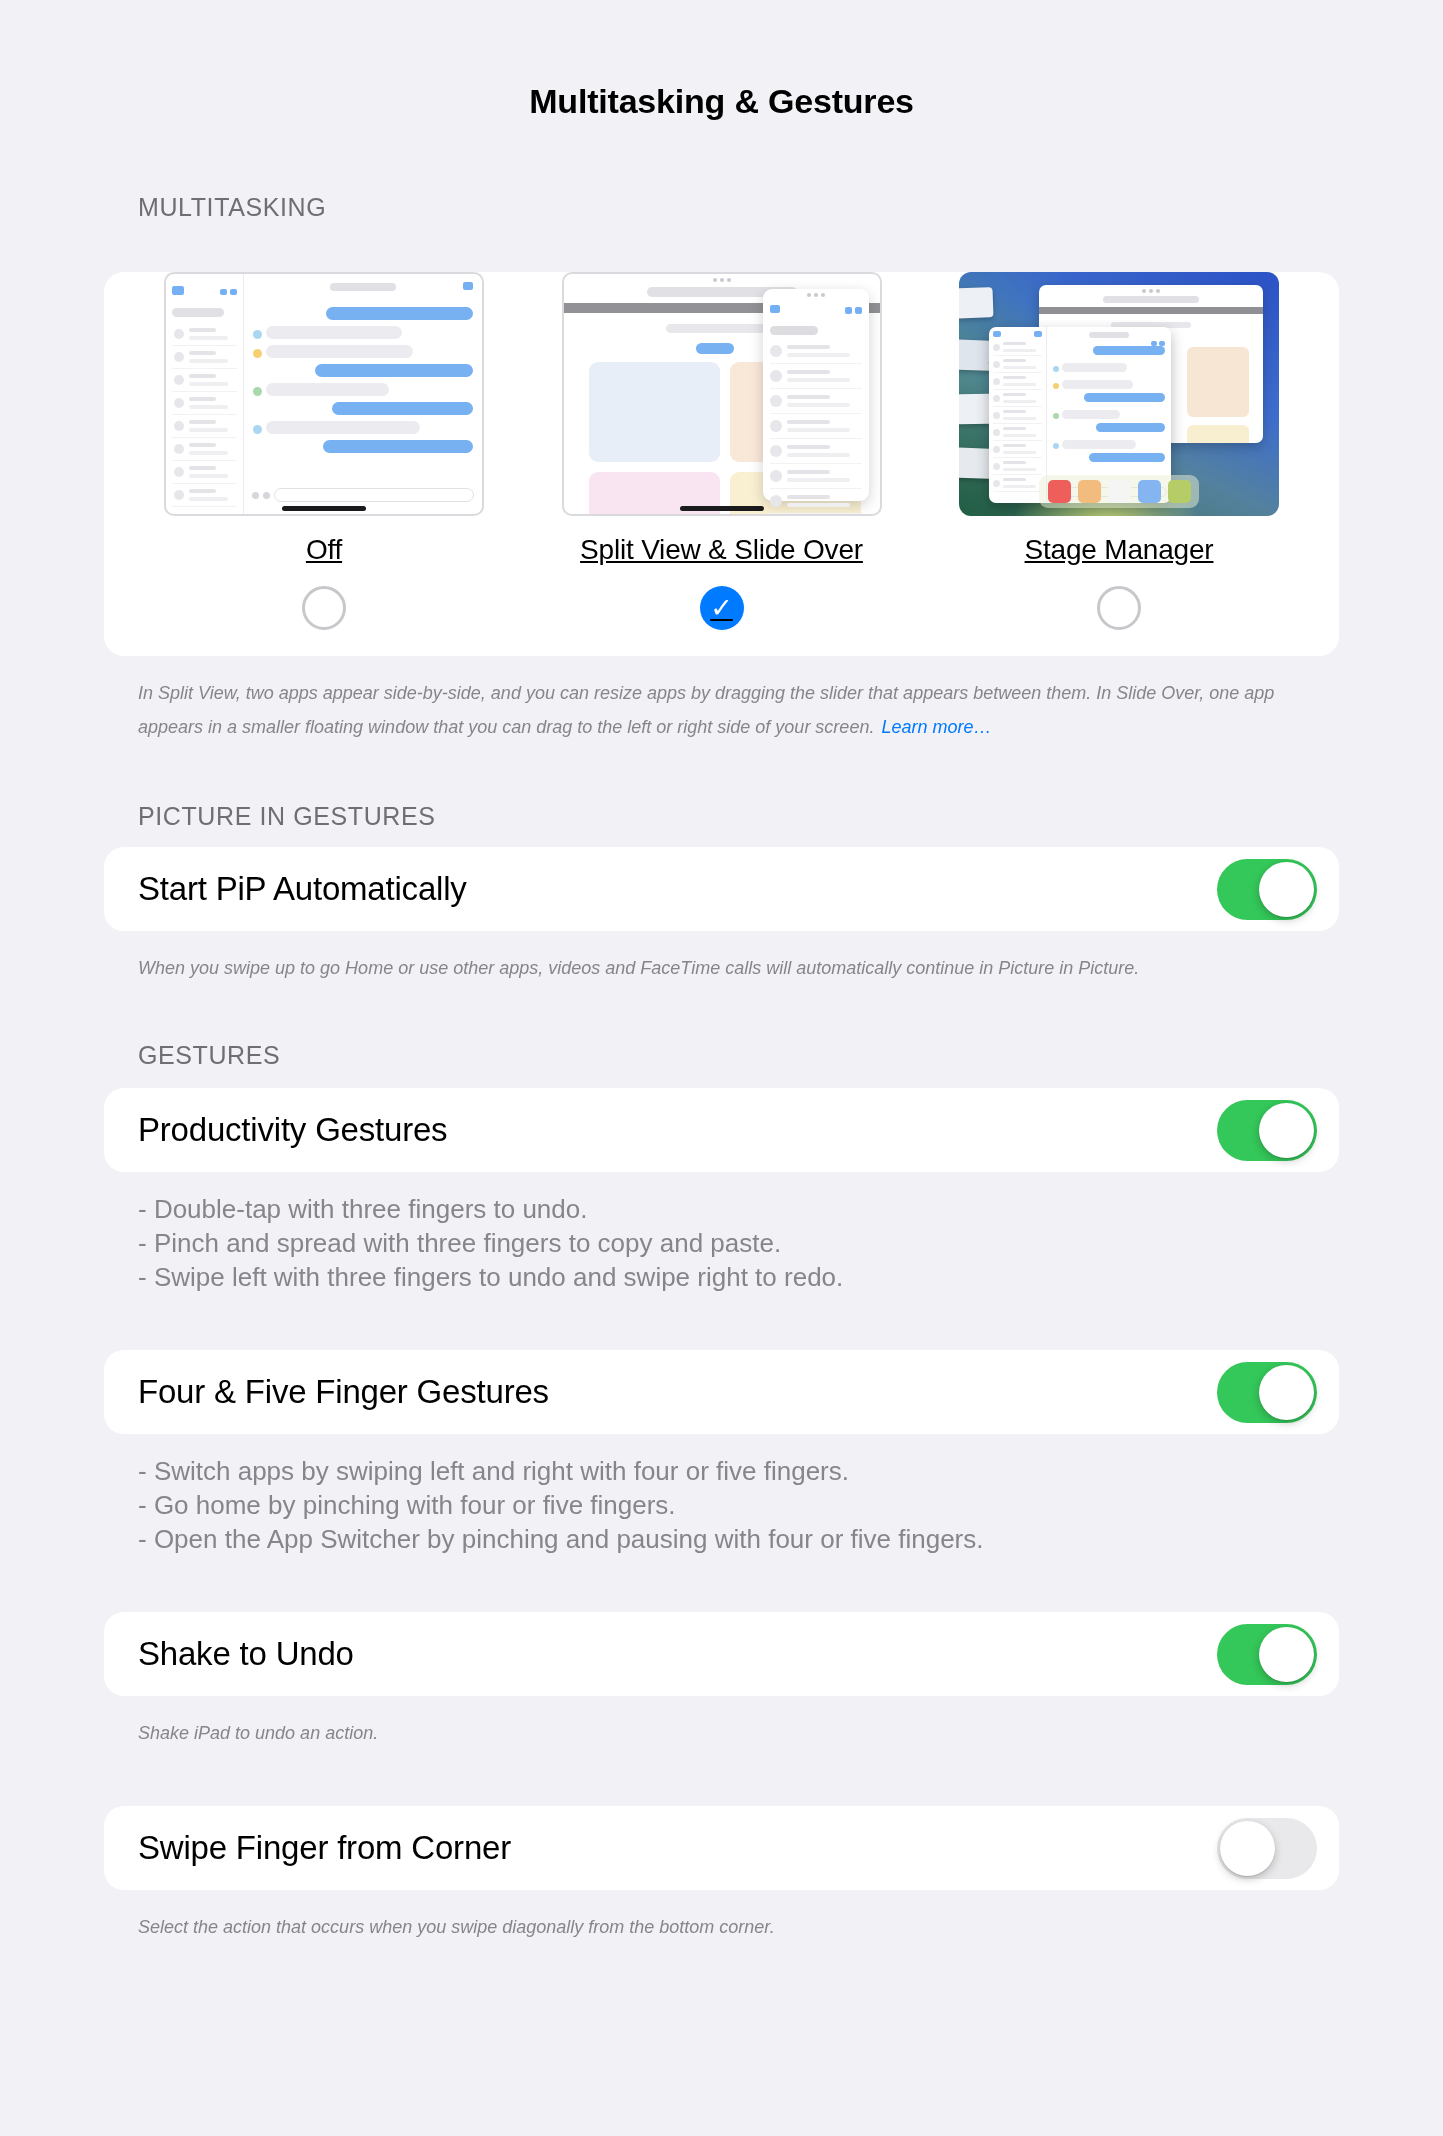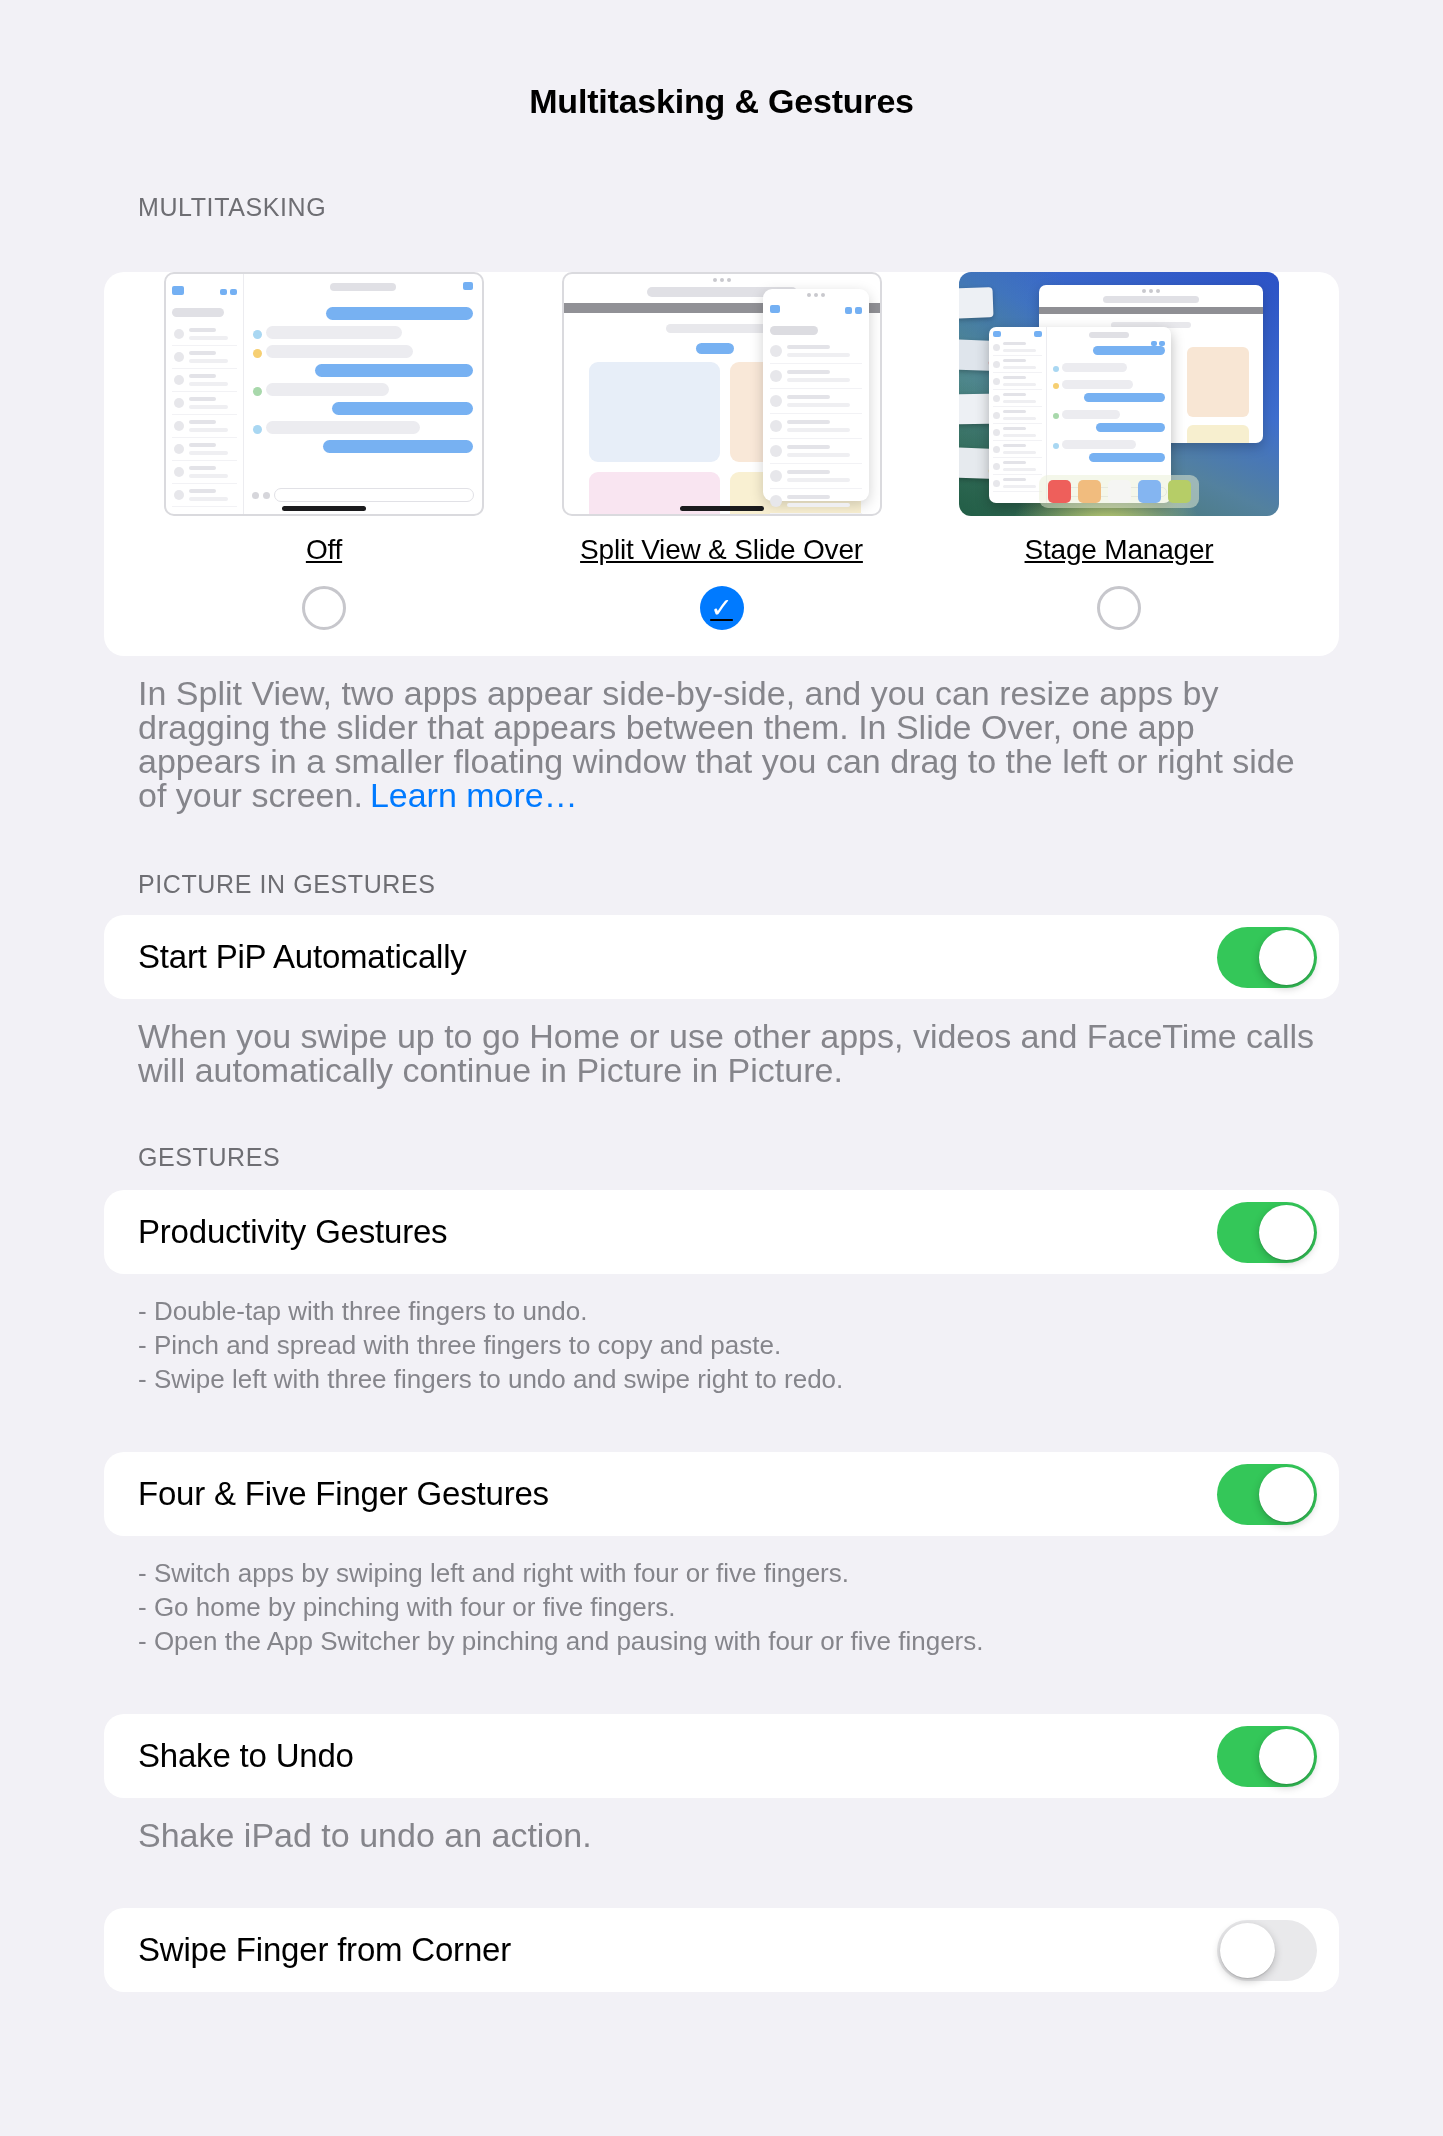--- a/index.html
+++ b/index.html
@@ -36,23 +36,24 @@
   .row-card {
     height:84px;
     display:flex;
     align-items:center;
     padding:0 22px 0 34px;
   }
   .row-label { font-size:33px; letter-spacing:-0.2px; flex:1; }
 
   .group-footer {
     margin:20px 24px 0 34px;
-    font-size:34px;
+    font-size:18px;
     line-height:34px;
     color:#85858b;
+    font-style:italic;
   }
   .link { color:#007aff; margin-left:7px; }
 
   
   .toggle { width:100px; height:61px; border-radius:31px; background:#e9e9eb; position:relative; flex:0 0 auto; }
   .toggle .knob {
     position:absolute; top:3px; left:3px; width:55px; height:55px; border-radius:50%;
     background:#fff; box-shadow:0 3px 8px rgba(0,0,0,.22), 0 1px 1px rgba(0,0,0,.12);
   }
   .toggle.on { background:#34c759; }
@@ -598,14 +599,15 @@
       </div>
   </div>
   <div class="group-footer">Shake iPad to undo an action.</div>
 
   <div class="card row-card mt-56">
     <div class="row-label">Swipe Finger from Corner</div>
     <div class="toggle">
         <div class="knob"></div>
       </div>
   </div>
+  <div class="group-footer">Select the action that occurs when you swipe diagonally from the bottom corner.</div>
 
 </div>
 
 </body></html>

